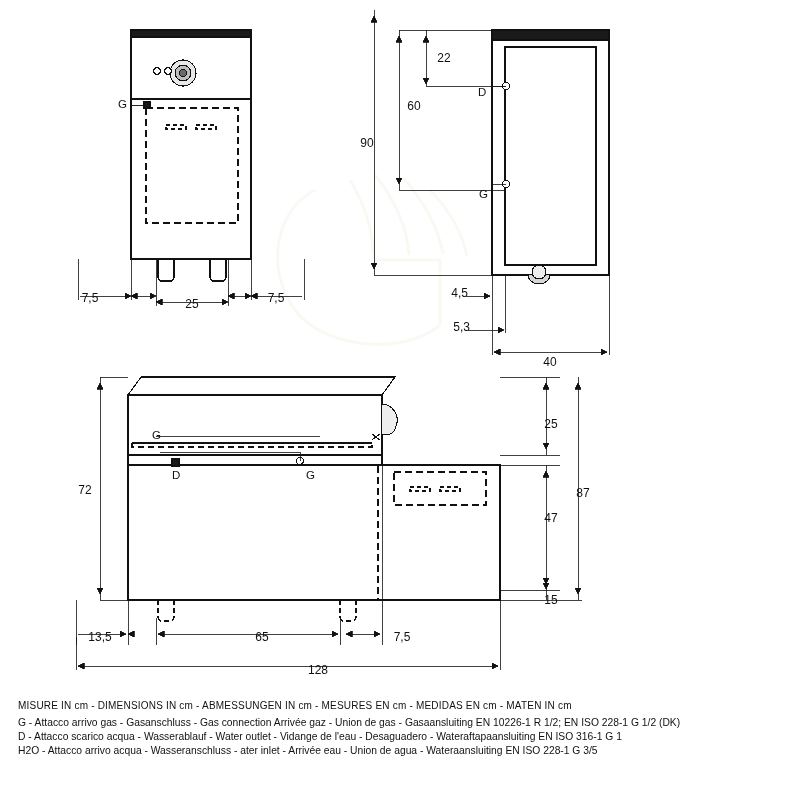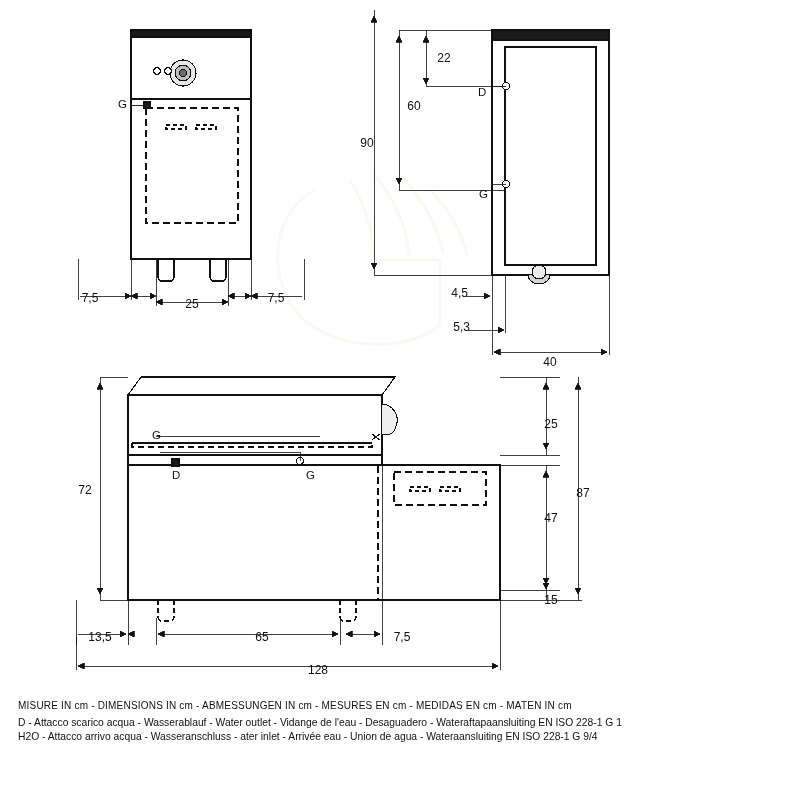--- a/index.html
+++ b/index.html
@@ -217,17 +217,18 @@
       <text class="lbl-b" x="402" y="641" text-anchor="middle">7,5</text>
       <text class="lbl-b" x="318" y="674" text-anchor="middle">128</text>
       <text class="lbl" x="152" y="439">G</text>
       <text class="lbl" x="172" y="479">D</text>
       <text class="lbl" x="306" y="479">G</text>
     </g>
   </svg>
 
   <div class="legend">
     <div class="title">MISURE IN cm - DIMENSIONS IN cm - ABMESSUNGEN IN cm - MESURES EN cm - MEDIDAS EN cm - MATEN IN cm</div>
-    <div class="row">D - Attacco scarico acqua  -  Wasserablauf -  Water outlet - Vidange de l'eau - Desaguadero - Wateraftapaansluiting  EN ISO 228-1 G 1</div>
-    <div class="row">H2O - Attacco arrivo acqua - Wasseranschluss - ater inlet - Arrivée eau - Union de agua - Wateraansluiting   EN ISO 228-1 G 9/4</div>
+    <div class="row">G - Attacco arrivo gas  -  Gasanschluss - Gas connection Arrivée gaz - Union de gas - Gasaansluiting EN 10226-1 R 1/2; EN ISO 228-1 G 1/2 (DK)</div>
+    <div class="row">D - Attacco scarico acqua  -  Wasserablauf -  Water outlet - Vidange de l'eau - Desaguadero - Wateraftapaansluiting  EN ISO 316-1 G 1</div>
+    <div class="row">H2O - Attacco arrivo acqua - Wasseranschluss - ater inlet - Arrivée eau - Union de agua - Wateraansluiting   EN ISO 228-1 G 3/5</div>
   </div>
 
 </div>
 
 </body></html>

